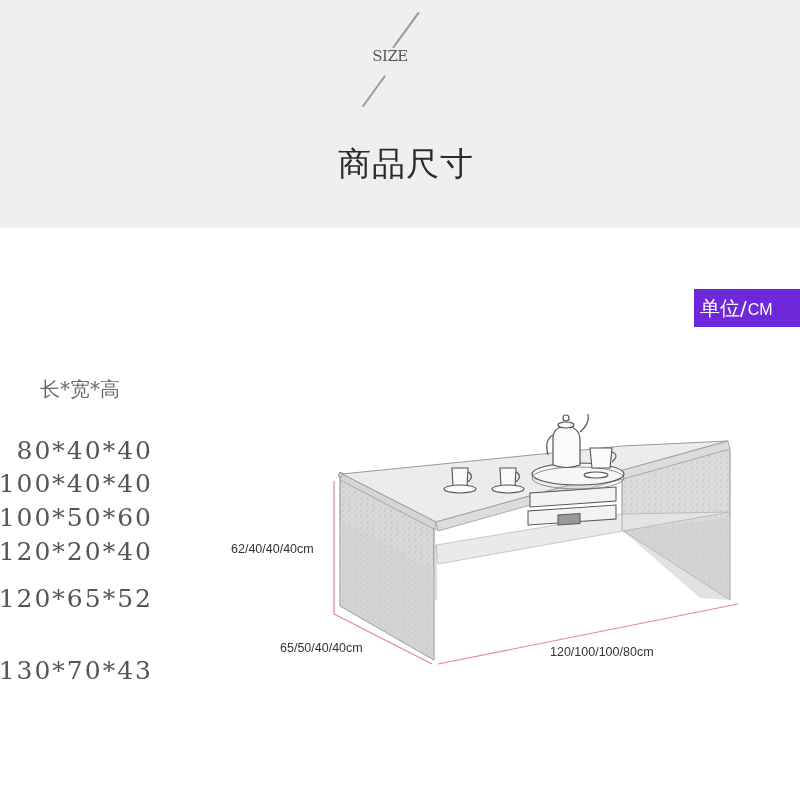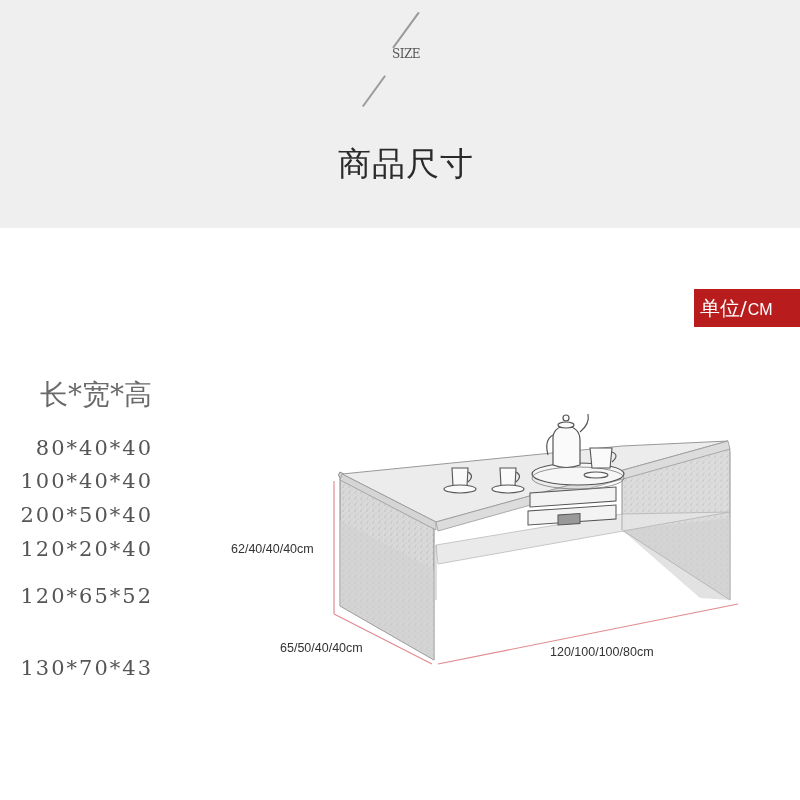--- a/index.html
+++ b/index.html
@@ -1,26 +1,26 @@
 <!DOCTYPE html>
 <html><head>
   <meta charset="utf-8">
   <style>
     html, body { margin:0; padding:0; }
     body { width:800px; height:800px; background:#ffffff; position:relative; overflow:hidden; font-family:"DejaVu Sans", sans-serif; }
     .header { position:absolute; left:0; top:0; width:800px; height:228px; background:#efefef; }
     .size-slash { position:absolute; background:#9a9a9a; width:1.5px; transform-origin:center; }
-    .size-label { position:absolute; left:384px; top:47px; width:44px; text-align:center; font-family:"DejaVu Serif", serif; font-size:12px; color:#555; letter-spacing:-0.5px; }
+    .size-label { position:absolute; left:368px; top:47px; width:44px; text-align:center; font-family:"DejaVu Serif", serif; font-size:15px; color:#555; letter-spacing:-0.5px; }
     .title { position:absolute; left:0; top:142px; width:812px; text-align:center; font-size:33px; color:#2a2a2a; letter-spacing:1px; }
-    .unit-badge { position:absolute; left:694px; top:289px; width:106px; height:38px; background:#b91c1c; color:#fff; display:flex; align-items:baseline; padding-left:6px; box-sizing:border-box; }
+    .unit-badge { position:absolute; left:694px; top:289px; width:106px; height:38px; background:#6d28d9; color:#fff; display:flex; align-items:baseline; padding-left:6px; box-sizing:border-box; }
     .unit-badge .cn { font-size:20px; line-height:38px; }
     .unit-badge .en { font-family:"Liberation Sans", sans-serif; font-size:16px; line-height:38px; margin-left:1px; }
-    .dims-header { position:absolute; left:40px; top:376px; width:112px; text-align:center; font-family:"DejaVu Serif", serif; font-size:28px; color:#6a6a6a; }
+    .dims-header { position:absolute; left:40px; top:376px; width:112px; text-align:left; font-family:"DejaVu Serif", serif; font-size:20px; color:#6a6a6a; }
     .dims-list { position:absolute; left:0; top:0; width:153px; }
-    .dim-row { position:absolute; right:0; font-family:"DejaVu Serif", serif; font-size:21px; color:#555; letter-spacing:2px; white-space:nowrap; }
+    .dim-row { position:absolute; right:0; font-family:"DejaVu Serif", serif; font-size:25px; color:#555; letter-spacing:2px; white-space:nowrap; }
     .illustration { position:absolute; left:0; top:0; width:800px; height:800px; }
     .measure-label { position:absolute; font-family:"Liberation Sans", sans-serif; font-size:12.5px; color:#333; white-space:nowrap; }
   </style>
 </head>
 <body>
 
 <div class="header">
   <div class="size-slash" style="left:405px; top:8px; height:44px; transform:rotate(36deg);"></div>
   <div class="size-label">SIZE</div>
   <div class="size-slash" style="left:373px; top:72px; height:38px; transform:rotate(36deg);"></div>
@@ -30,21 +30,21 @@
 <div class="unit-badge">
   <span class="cn">单位/</span>
   <span class="en">CM</span>
 </div>
 
 <div class="dims-header">长*宽*高</div>
 
 <div class="dims-list">
   <div class="dim-row" style="top:436px;">80*40*40</div>
   <div class="dim-row" style="top:469px;text-align:right;">100*40*40</div>
-  <div class="dim-row" style="top:503px;">200*50*40</div>
+  <div class="dim-row" style="top:503px;">100*50*60</div>
   <div class="dim-row" style="top:537px;">120*20*40</div>
   <div class="dim-row" style="top:584px;">120*65*52</div>
   <div class="dim-row" style="top:656px;">130*70*43</div>
 </div>
 
 <svg class="illustration" viewBox="0 0 800 800" xmlns="http://www.w3.org/2000/svg">
   <defs>
     <pattern id="speckle" width="6" height="6" patternUnits="userSpaceOnUse">
       <rect width="6" height="6" fill="#d9d9d9"></rect>
       <circle cx="1" cy="1" r="0.8" fill="#bdbdbd"></circle>

